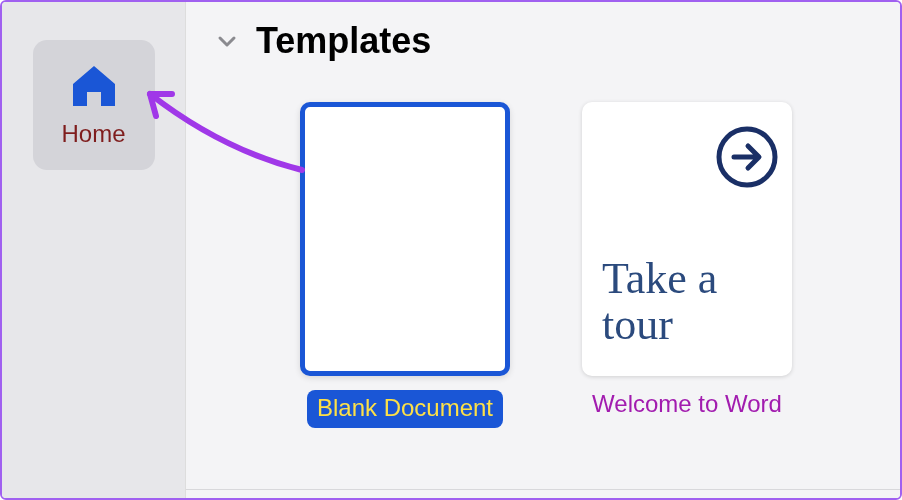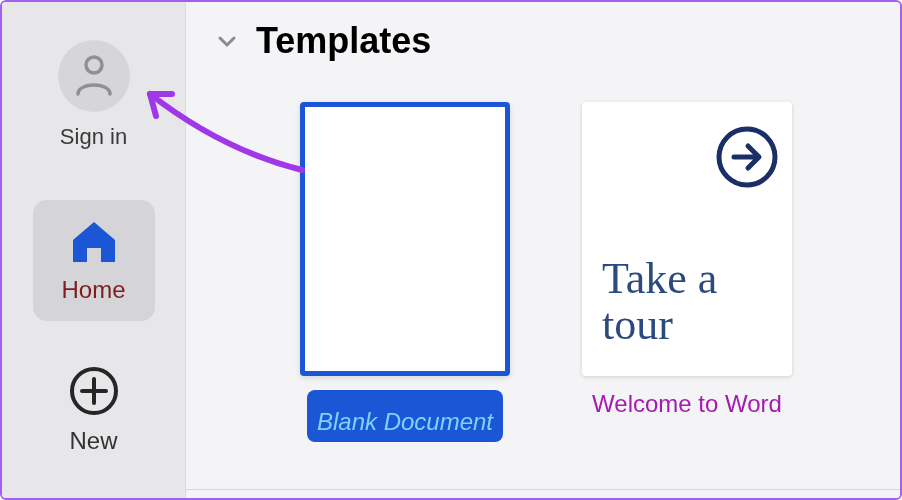--- a/index.html
+++ b/index.html
@@ -100,21 +100,21 @@
     .template {
       display: flex;
       flex-direction: column;
       align-items: center;
       cursor: pointer;
     }
     .thumb {
       width: 210px;
       height: 274px;
       background: #fff;
-      border-radius: 4px;
+      border-radius: 10px;
       box-shadow: 0 2px 6px rgba(0,0,0,0.12);
       display: flex;
       flex-direction: column;
       position: relative;
       overflow: hidden;
     }
     .thumb.selected {
       border: 5px solid #1a56d6;
     }
     .thumb-tour {
@@ -134,25 +134,24 @@
       font-weight: 400;
     }
     .template-label {
       margin-top: 14px;
       font-size: 24px;
       color: #a21caf;
       text-align: center;
     }
     .template-label.pill {
       background: #1a56d6;
-      color: #7dd3fc;
-      padding: 18px 10px 6px 10px;
+      color: #fde047;
+      padding: 4px 10px 6px 10px;
       border-radius: 8px;
       font-size: 24px;
-      font-style: italic;
     }
     .arrow-annotation {
       position: absolute;
       left: 130px;
       top: 78px;
       pointer-events: none;
       z-index: 50;
     }
     .bottom-rule {
       position: absolute;
@@ -162,45 +161,28 @@
       height: 1px;
       background: #d8d8db;
     }
   </style>
 </head>
 <body>
 
 <div class="container">
   <div class="sidebar">
 
-    <div class="signin-block">
-      <div class="avatar">
-        <svg width="40" height="44" viewBox="0 0 40 44">
-          <circle cx="20" cy="11" r="8" fill="none" stroke="#8f8f94" stroke-width="3.5"></circle>
-          <path d="M4 40 C4 28, 36 28, 36 40" fill="none" stroke="#8f8f94" stroke-width="3.5" stroke-linecap="round"></path>
-        </svg>
-      </div>
-      <div class="signin-label">Sign in</div>
-    </div>
 
     <div class="nav-item active">
       <svg width="50" height="48" viewBox="0 0 50 48">
         <path d="M25 4 L46 22 L46 44 L32 44 L32 30 L18 30 L18 44 L4 44 L4 22 Z" fill="#1a56d6"></path>
       </svg>
       <div class="nav-item-label">Home</div>
     </div>
 
-    <div class="nav-item">
-      <svg width="52" height="52" viewBox="0 0 52 52">
-        <circle cx="26" cy="26" r="22" fill="none" stroke="#262626" stroke-width="4"></circle>
-        <line x1="26" y1="14" x2="26" y2="38" stroke="#262626" stroke-width="4" stroke-linecap="round"></line>
-        <line x1="14" y1="26" x2="38" y2="26" stroke="#262626" stroke-width="4" stroke-linecap="round"></line>
-      </svg>
-      <div class="nav-item-label">New</div>
-    </div>
 
   </div>
 
   <div class="main">
     <div class="header">
       <span class="chev">
         <svg width="22" height="22" viewBox="0 0 22 22">
           <path d="M4 8 L11 15 L18 8" fill="none" stroke="#8a8a8f" stroke-width="3" stroke-linecap="round" stroke-linejoin="round"></path>
         </svg>
       </span>

